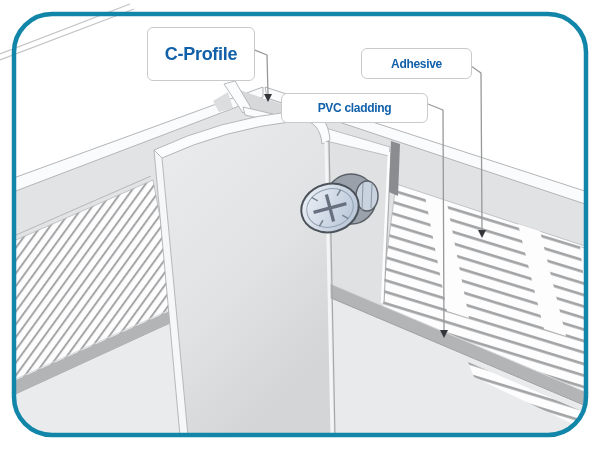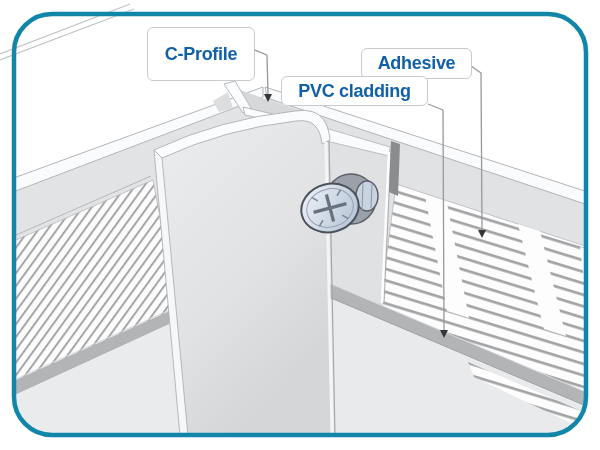--- a/index.html
+++ b/index.html
@@ -9,21 +9,21 @@
   }
   .stage svg{position:absolute;left:0;top:0;}
   .diagram-label{
     position:absolute;box-sizing:border-box;
     background:#ffffff;border:1.5px solid #c9cacc;border-radius:6px;
     color:#1160a9;font-weight:700;
     display:flex;align-items:center;justify-content:center;
     text-align:center;letter-spacing:-0.3px;
   }
   .label-two-line{flex-direction:column;line-height:1.14;font-size:18px;}
-  .label-one-line{font-size:18px;white-space:nowrap;}
+  .label-one-line{font-size:12px;white-space:nowrap;}
 </style>
 </head>
 <body>
 
 <div class="stage">
 
   <svg width="600" height="450" viewBox="0 0 600 450">
     <defs>
       <clipPath id="frameClip">
         <rect x="14" y="14" width="572" height="421" rx="38" ry="38"></rect>
@@ -133,17 +133,17 @@
   </svg>
 
   <div class="diagram-label label-two-line" style="left:147px;top:27px;width:108px;height:54px;">
     <span>C-Profile</span>
   </div>
 
   <div class="diagram-label label-one-line" style="left:361px;top:48px;width:111px;height:31px;">
     <span>Adhesive</span>
   </div>
 
-  <div class="diagram-label label-one-line" style="left:281px;top:76px;width:147px;height:30px;">
+  <div class="diagram-label label-one-line" style="left:281px;top:93px;width:147px;height:30px;">
     <span>PVC cladding</span>
   </div>
 
 </div>
 
 </body></html>

